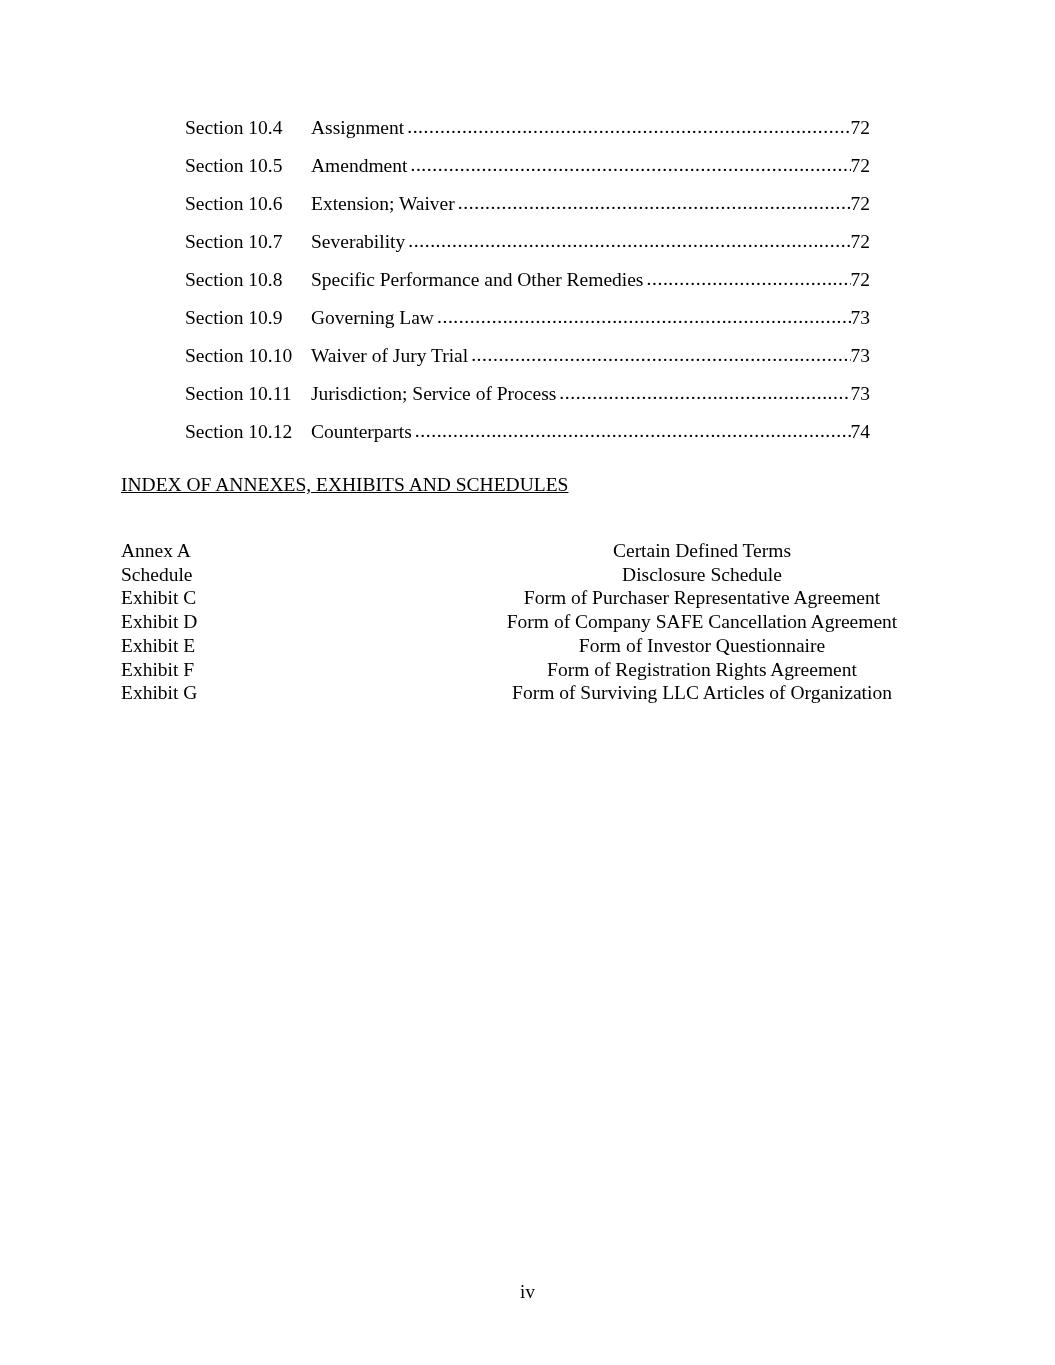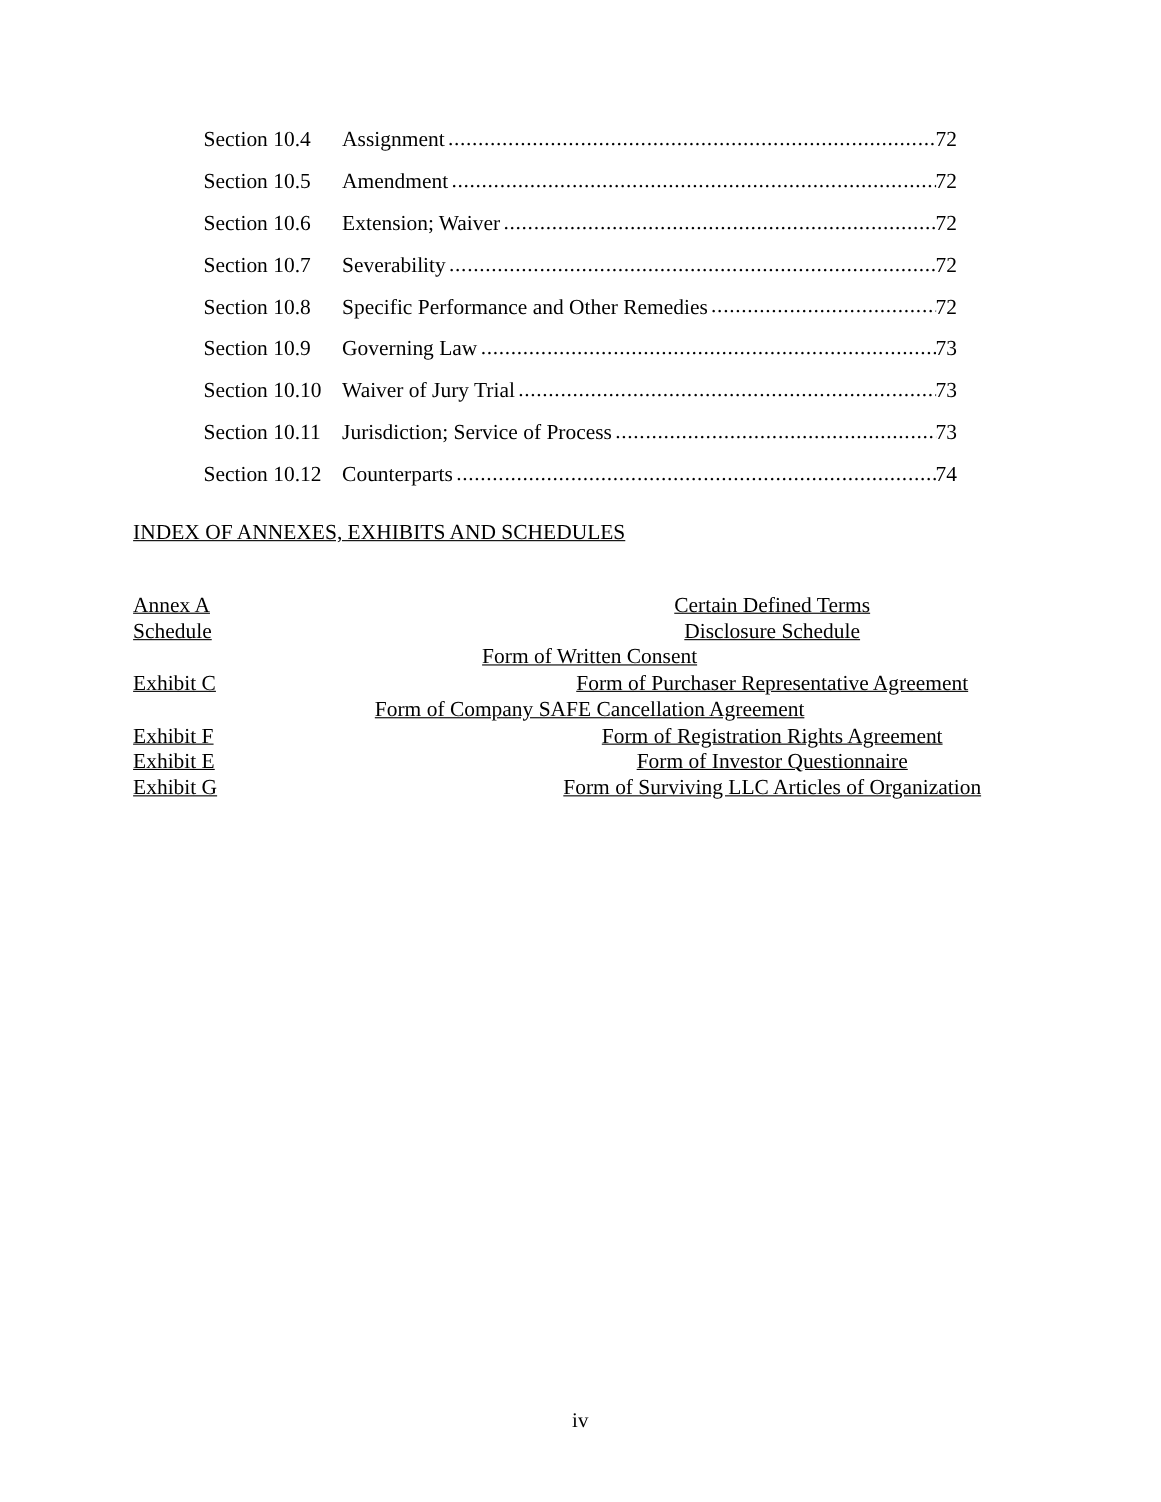--- a/index.html
+++ b/index.html
@@ -77,21 +77,20 @@
     position: absolute;
     left: 121px;
     top: 539px;
     width: 830px;
   }
   .index-row {
     display: flex;
     font-size: 19.5px;
     line-height: 23.7px;
     white-space: nowrap;
-    text-decoration: underline;
   }
   .index-key {
     flex: 0 0 auto;
     width: 332px;
   }
   .index-val {
     flex: 1 1 auto;
     text-align: center;
   }
 
@@ -185,44 +184,44 @@
       <span class="index-key">Annex A</span>
       <span class="index-val">Certain Defined Terms</span>
     </div>
 
     <div class="index-row">
       <span class="index-key">Schedule</span>
       <span class="index-val">Disclosure Schedule</span>
     </div>
 
     <div class="index-row">
-      <span class="index-val">Form of Written Consent</span>
     </div>
 
 
     <div class="index-row">
       <span class="index-key">Exhibit C</span>
       <span class="index-val">Form of Purchaser Representative Agreement</span>
     </div>
 
     <div class="index-row">
+      <span class="index-key">Exhibit D</span>
       <span class="index-val">Form of Company SAFE Cancellation Agreement</span>
+    </div>
+
+    <div class="index-row">
+      <span class="index-key">Exhibit E</span>
+      <span class="index-val">Form of Investor Questionnaire</span>
     </div>
 
     <div class="index-row">
       <span class="index-key">Exhibit F</span>
       <span class="index-val">Form of Registration Rights Agreement</span>
     </div>
 
     <div class="index-row">
-      <span class="index-key">Exhibit E</span>
-      <span class="index-val">Form of Investor Questionnaire</span>
-    </div>
-
-    <div class="index-row">
       <span class="index-key">Exhibit G</span>
       <span class="index-val">Form of Surviving LLC Articles of Organization</span>
     </div>
 
   </div>
 
   <div class="footer">iv</div>
 
 </div>
 

